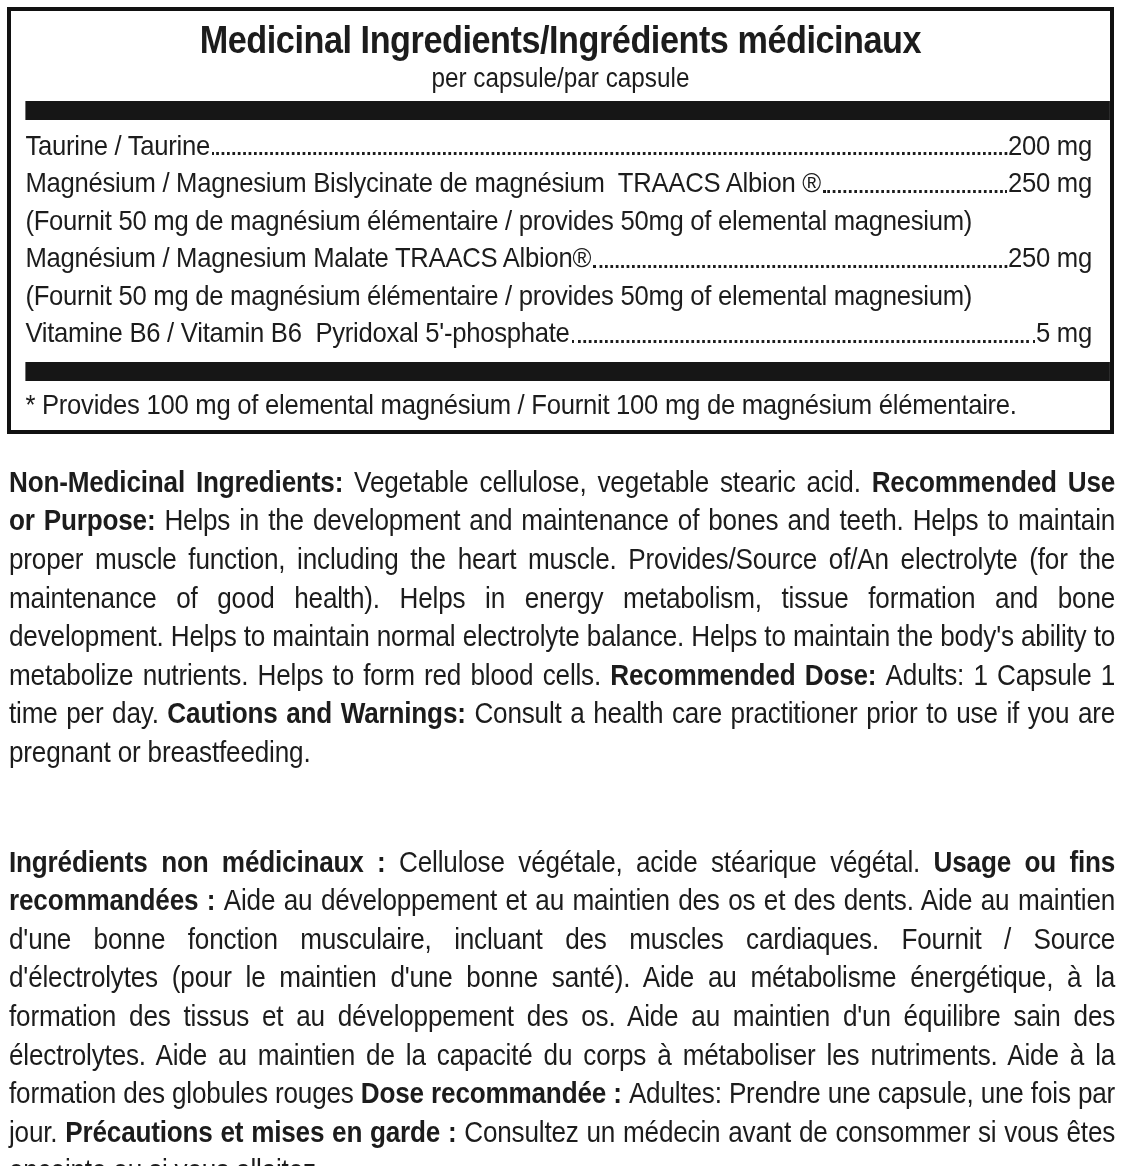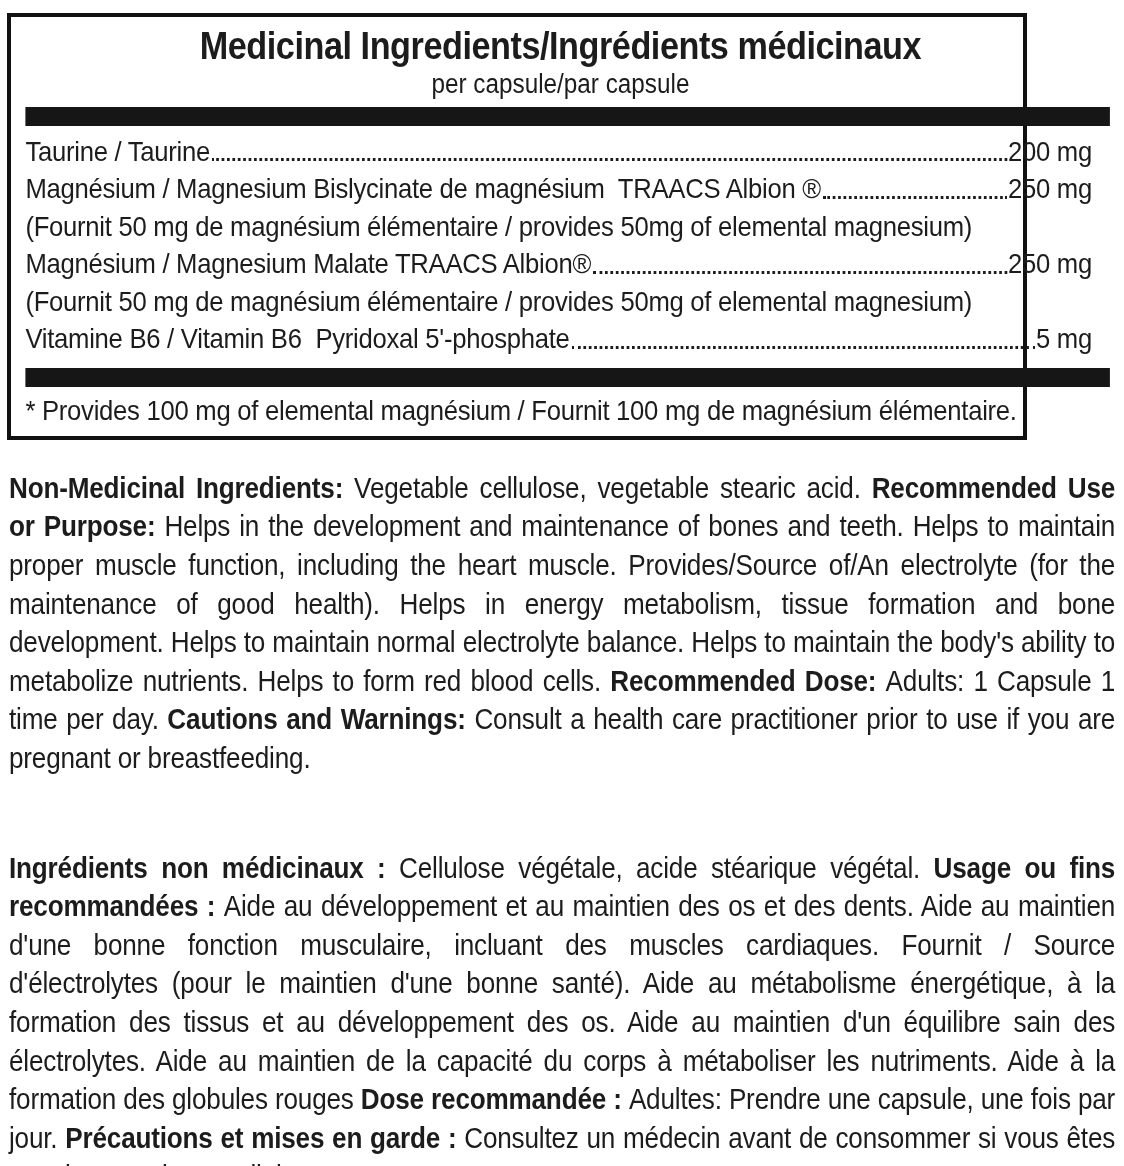--- a/index.html
+++ b/index.html
@@ -12,23 +12,23 @@
     font-family: "Liberation Sans", sans-serif;
   }
   
   .condense {
     transform: scaleX(0.9);
     transform-origin: 0 0;
   }
 
   
   .panel {
-    margin: 13px 10px 0 7px;
+    margin: 7px 10px 0 7px;
     border: 4px solid #111111;
-    width: 1020px;
+    width: 1107px;
   }
   .panel-inner {
     width: 1221px;            
     padding: 5px 0 9px 0;
   }
   .panel-title {
     text-align: center;
     font-weight: bold;
     font-size: 38px;
     line-height: 1.18;

